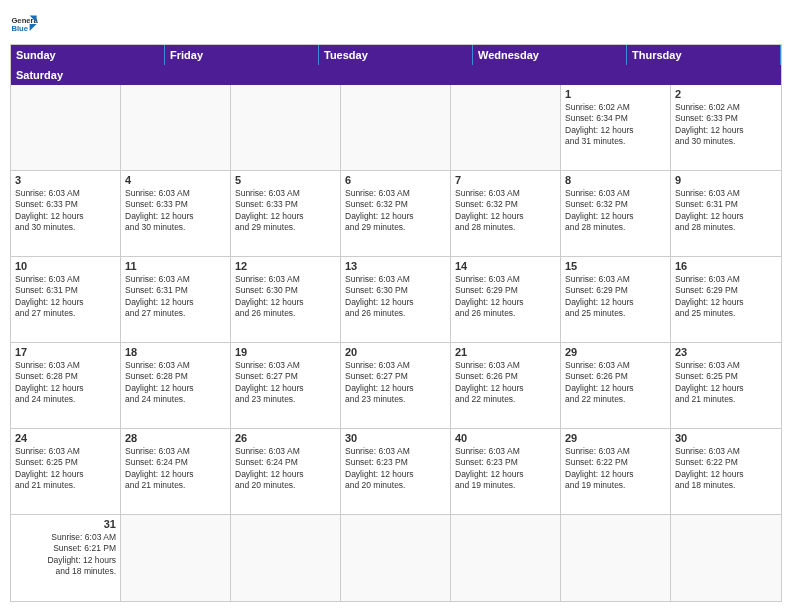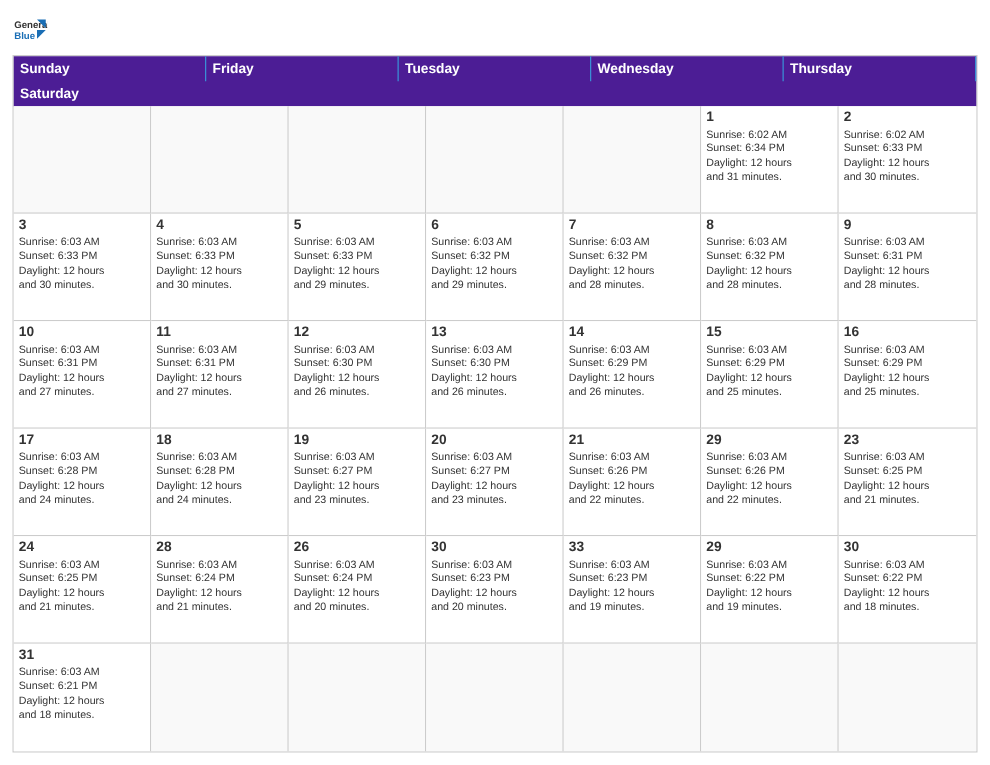--- a/index.html
+++ b/index.html
@@ -313,41 +313,41 @@
 and 20 minutes.</div>
         </div>
         <div class="cell">
           <span class="cell-number">30</span>
           <div class="cell-info" style="white-space: pre-line;">Sunrise: 6:03 AM
 Sunset: 6:23 PM
 Daylight: 12 hours
 and 20 minutes.</div>
         </div>
         <div class="cell">
-          <span class="cell-number">33</span>
+          <span class="cell-number">40</span>
           <div class="cell-info" style="white-space: pre-line;">Sunrise: 6:03 AM
 Sunset: 6:23 PM
 Daylight: 12 hours
 and 19 minutes.</div>
         </div>
         <div class="cell">
           <span class="cell-number">29</span>
           <div class="cell-info" style="white-space: pre-line;">Sunrise: 6:03 AM
 Sunset: 6:22 PM
 Daylight: 12 hours
 and 19 minutes.</div>
         </div>
         <div class="cell">
           <span class="cell-number">30</span>
           <div class="cell-info" style="white-space: pre-line;">Sunrise: 6:03 AM
 Sunset: 6:22 PM
 Daylight: 12 hours
 and 18 minutes.</div>
         </div>
-        <div class="cell last-row-cell" style="border-bottom: none;">
+        <div class="cell last-row-cell" style="border-bottom: none; text-align: right;">
           <span class="cell-number">31</span>
           <div class="cell-info" style="white-space: pre-line;">Sunrise: 6:03 AM
 Sunset: 6:21 PM
 Daylight: 12 hours
 and 18 minutes.</div>
         </div>
         <div class="cell empty last-row-cell" style="border-bottom: none;"></div>
         <div class="cell empty last-row-cell" style="border-bottom: none;"></div>
         <div class="cell empty last-row-cell" style="border-bottom: none;"></div>
         <div class="cell empty last-row-cell" style="border-bottom: none;"></div>

